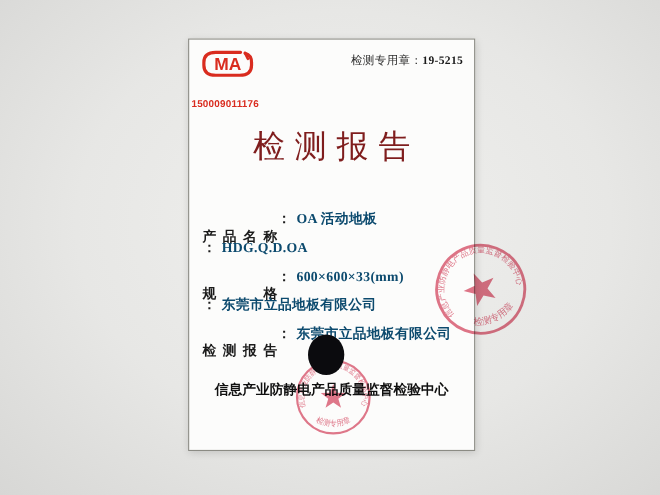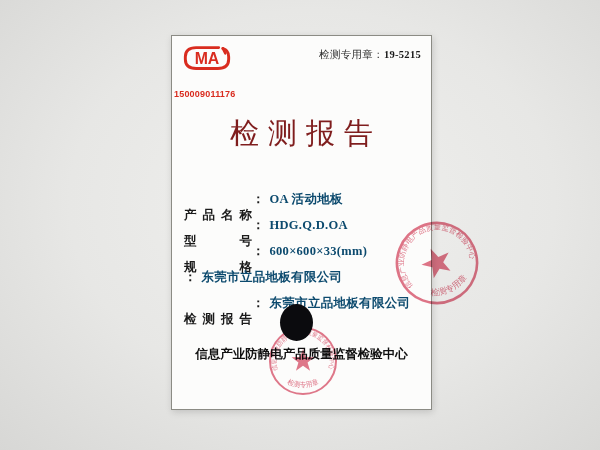--- a/index.html
+++ b/index.html
@@ -67,21 +67,20 @@
 
     <h1 class="title">检测报告</h1>
 
     <div class="fields">
       <div class="field-row">
         <span class="f-label">产品名称</span>
           <span class="f-colon">：</span>
         <span class="f-value">OA 活动地板</span>
       </div>
       <div class="field-row">
-        <span class="f-label">型号</span>
           <span class="f-colon">：</span>
         <span class="f-value">HDG.Q.D.OA</span>
       </div>
       <div class="field-row">
         <span class="f-label">规格</span>
           <span class="f-colon">：</span>
         <span class="f-value">600×600×33(mm)</span>
       </div>
       <div class="field-row">
           <span class="f-colon">：</span>

